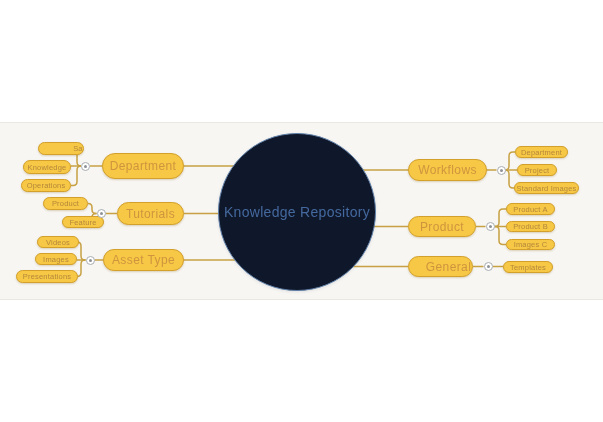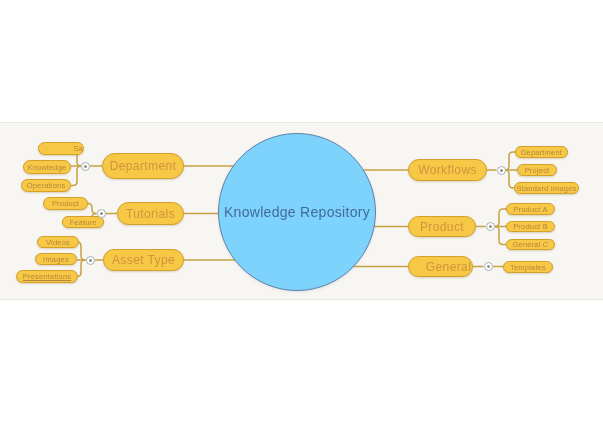--- a/index.html
+++ b/index.html
@@ -41,21 +41,21 @@
     width:9px;height:9px;border-radius:50%;
     background:#ffffff;border:1px solid var(--toggle-border);
     display:flex;align-items:center;justify-content:center;
   }
   .toggle::after{
     content:"";width:3px;height:3px;border-radius:50%;
     background:var(--toggle-dot);
   }
   .center-circle{
     position:absolute;z-index:2;box-sizing:border-box;border-radius:50%;
-    background:#7dd3fc;border:1.5px solid var(--center-border);
+    background:#0f172a;border:1.5px solid var(--center-border);
     display:flex;align-items:center;justify-content:center;
     box-shadow:0 1px 3px rgba(100,110,130,.15);
   }
   .center-circle span{
     font-size:14px;color:var(--center-text);letter-spacing:.3px;
   }
 </style>
 </head>
 <body>
 
@@ -97,29 +97,29 @@
     <div class="node sub" style="left: 23px; top: 160px; width: 48px; height: 14px; border-radius: 7px;">Knowledge</div>
     <div class="node sub" style="left: 21px; top: 179px; width: 50px; height: 13px; border-radius: 6.5px;">Operations</div>
     <div class="node main" style="left: 102px; top: 153px; width: 82px; height: 26px; border-radius: 13px;">Department</div>
     <div class="toggle" style="left: 81px; top: 161.5px;"></div>
     <div class="node sub" style="left: 43px; top: 197px; width: 45px; height: 13px; border-radius: 6.5px;">Product</div>
     <div class="node sub" style="left: 62px; top: 216px; width: 42px; height: 12px; border-radius: 6px;">Feature</div>
     <div class="node main" style="left: 117px; top: 202px; width: 67px; height: 23px; border-radius: 11.5px;">Tutorials</div>
     <div class="toggle" style="left: 96.5px; top: 209px;"></div>
     <div class="node sub" style="left: 37px; top: 236px; width: 42px; height: 12px; border-radius: 6px;">Videos</div>
     <div class="node sub" style="left: 35px; top: 253px; width: 42px; height: 12px; border-radius: 6px;">Images</div>
-    <div class="node sub" style="left: 16px; top: 270px; width: 62px; height: 13px; border-radius: 6.5px; text-decoration: underline;">Presentations</div>
+    <div class="node sub" style="left: 16px; top: 270px; width: 62px; height: 13px; border-radius: 6.5px;">Presentations</div>
     <div class="node main" style="left: 103px; top: 249px; width: 81px; height: 22px; border-radius: 11px;">Asset Type</div>
     <div class="toggle" style="left: 85.5px; top: 255.5px;"></div>
     <div class="node sub" style="left: 515px; top: 146px; width: 53px; height: 12px; border-radius: 6px;">Department</div>
     <div class="node sub" style="left: 517px; top: 164px; width: 40px; height: 12px; border-radius: 6px;">Project</div>
     <div class="node sub" style="left: 514px; top: 182px; width: 65px; height: 12px; border-radius: 6px;">Standard Images</div>
     <div class="node main" style="left: 408px; top: 159px; width: 79px; height: 22px; border-radius: 11px;">Workflows</div>
     <div class="toggle" style="left: 496.5px; top: 165.5px;"></div>
     <div class="node sub" style="left: 506px; top: 203px; width: 49px; height: 12px; border-radius: 6px;">Product A</div>
     <div class="node sub" style="left: 506px; top: 221px; width: 49px; height: 11px; border-radius: 5.5px;">Product B</div>
-    <div class="node sub" style="left: 506px; top: 239px; width: 49px; height: 11px; border-radius: 5.5px;">General C</div>
+    <div class="node sub" style="left: 506px; top: 239px; width: 49px; height: 11px; border-radius: 5.5px;">Images C</div>
     <div class="node main" style="left: 408px; top: 216px; width: 68px; height: 21px; border-radius: 10.5px;">Product</div>
     <div class="toggle" style="left: 485.5px; top: 222px;"></div>
     <div class="node sub" style="left: 503px; top: 261px; width: 50px; height: 12px; border-radius: 6px;">Templates</div>
     <div class="node main" style="left: 408px; top: 256px; width: 65px; height: 21px; border-radius: 10.5px; padding-left: 16px;">General</div>
     <div class="toggle" style="left: 483.5px; top: 262px;"></div>
   </div>
 
 </body></html>

